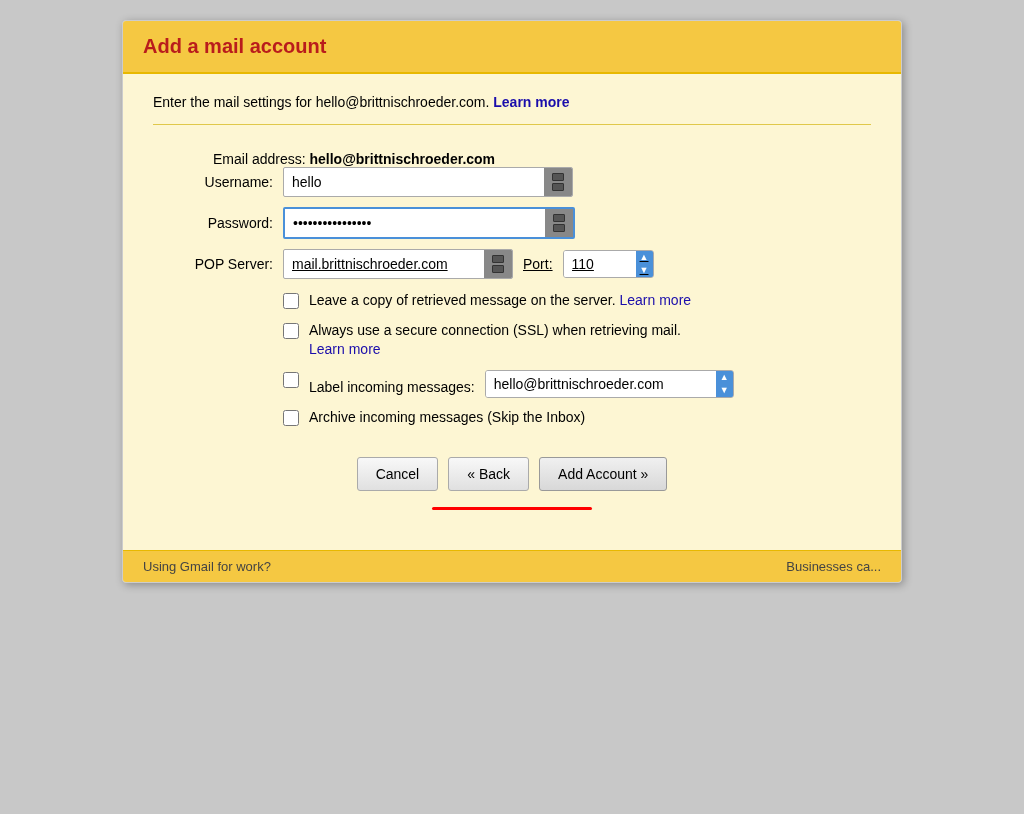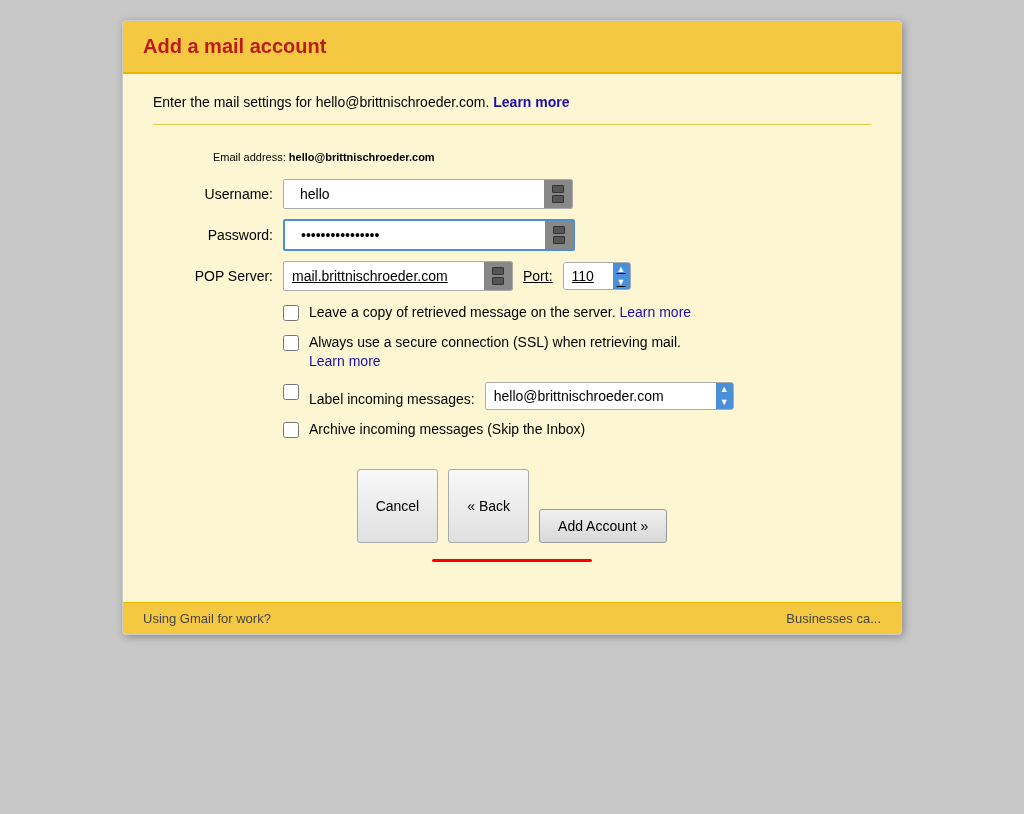--- a/index.html
+++ b/index.html
@@ -67,23 +67,23 @@
       color: #1a0dab;
       text-decoration: none;
       font-weight: bold;
     }
 
     .form-section {
       padding: 10px 0;
     }
 
     .email-display {
-      margin-bottom: 16px;
+      margin-bottom: 0;
       margin-left: 60px;
-      font-size: 11px;
+      font-size: 14px;
     }
 
     .email-display span.label {
       color: #000;
     }
 
     .email-display span.value {
       font-weight: bold;
     }
 
@@ -107,21 +107,21 @@
       align-items: center;
       border: 2px solid #4a90d9;
       border-radius: 2px;
       background: #fff;
       overflow: hidden;
     }
 
     .input-with-icon input {
       border: none;
       outline: none;
-      padding: 5px 16px;
+      padding: 5px 8px;
       font-size: 14px;
       width: 260px;
       background: #fff;
     }
 
     .input-with-icon.normal {
       border: 1px solid #aaa;
     }
 
     .input-icon {
@@ -190,21 +190,21 @@
       border-radius: 3px;
       background: #fff;
       overflow: hidden;
     }
 
     .port-select input {
       border: none;
       outline: none;
       padding: 5px 8px;
       font-size: 14px;
-      width: 49px;
+      width: 72px;
       background: #fff;
     }
 
     .port-spinner {
       display: flex;
       flex-direction: column;
       background: #4a90d9;
       cursor: pointer;
     }
 
@@ -312,21 +312,20 @@
       border: 1px solid #aaa;
       border-radius: 3px;
       background: linear-gradient(to bottom, #f8f8f8, #e0e0e0);
       cursor: pointer;
       color: #000;
     }
 
     .btn-primary {
       background: linear-gradient(to bottom, #f0f0f0, #d8d8d8);
       border: 1px solid #999;
-      margin-top: 40px;
     }
 
     .red-underline {
       width: 160px;
       height: 3px;
       background: red;
       border-radius: 2px;
       margin-top: 4px;
     }
 

